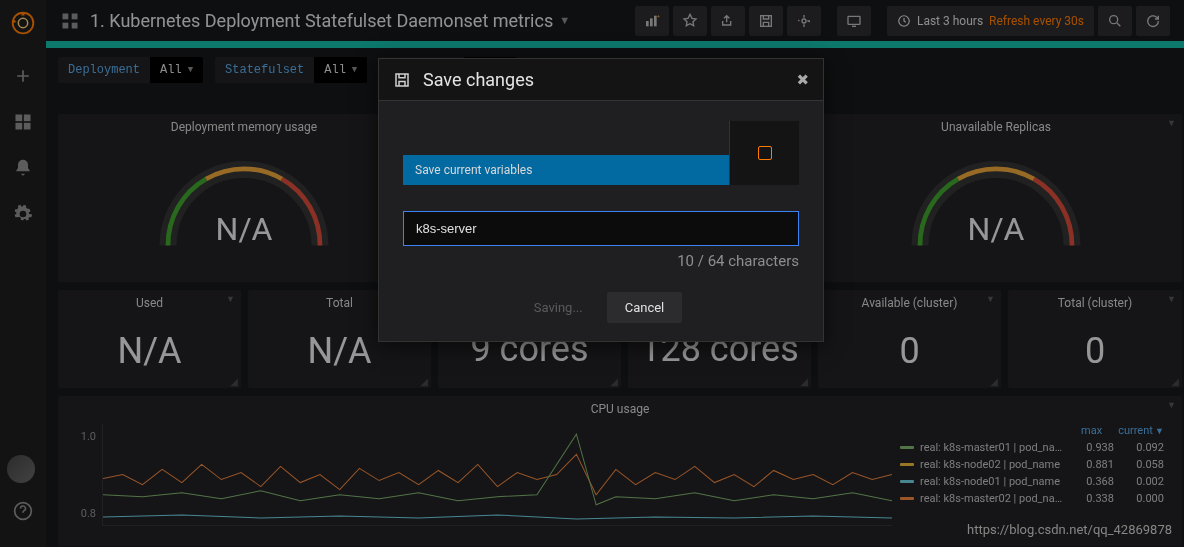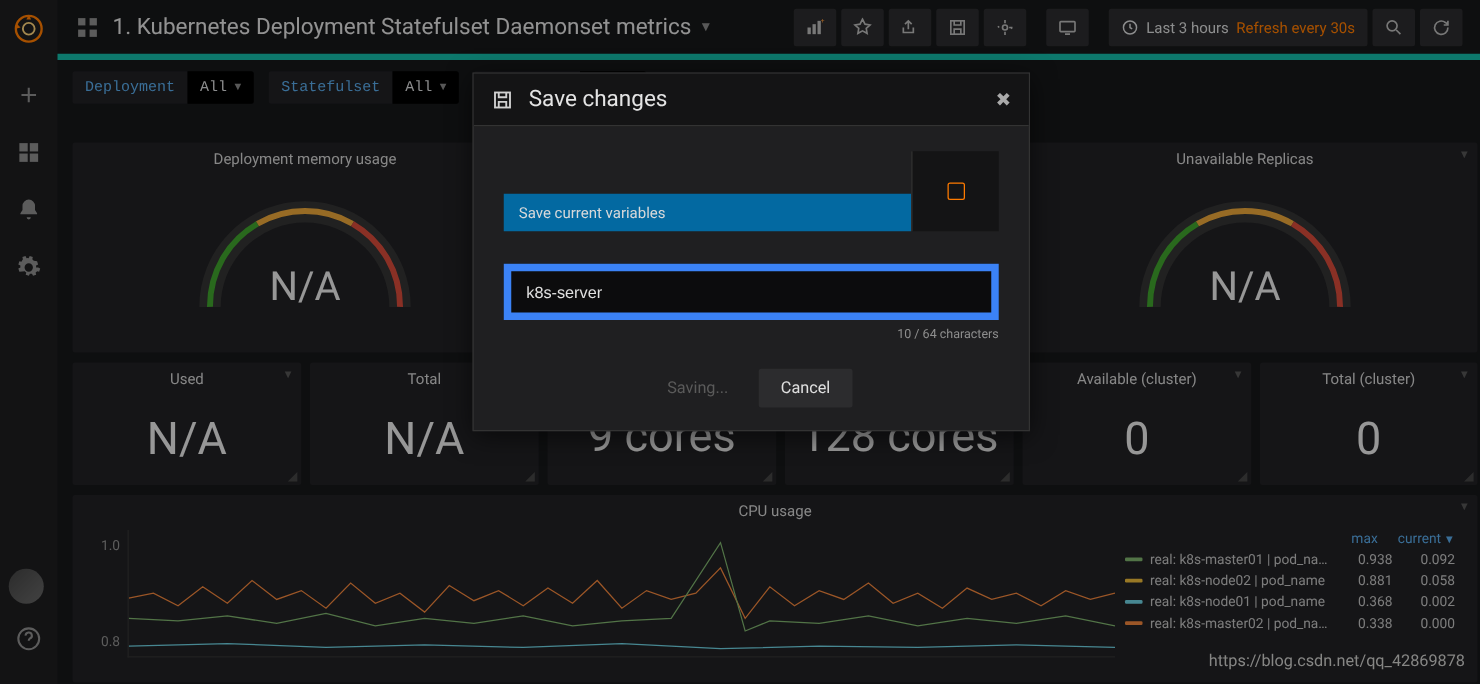--- a/index.html
+++ b/index.html
@@ -50,21 +50,21 @@
     }
     
     .topbar {
       position: absolute;
       left: 46px; top: 0; right: 0;
       height: 48px;
       display: flex;
       align-items: center;
       padding: 0 14px;
       gap: 10px;
-      border-bottom: 5px solid #14b8a6;
+      border-bottom: 7px solid #14b8a6;
     }
     .topbar .grid-icon {
       width: 20px; height: 20px;
       color: #8e8e8e;
     }
     .topbar .title {
       color: #e0e0e0;
       font-size: 18px;
       font-weight: 400;
       display: flex;
@@ -247,28 +247,28 @@
       display: flex; align-items:center; justify-content:center;
     }
     .switch-box {
       width: 14px; height: 14px;
       border: 1px solid #ff7b00;
       border-radius: 2px;
     }
     .text-input {
       width: 100%;
       background: #0c0c0d;
-      border: 6px solid #3b82f6;
+      border: 1px solid #3b82f6;
       color: #e0e0e0;
       padding: 9px 12px;
       font-size: 13px;
       outline: none;
     }
     .char-count {
-      text-align: right; color: #8e8e8e; font-size: 10px; margin-top: 6px;
+      text-align: right; color: #8e8e8e; font-size: 15px; margin-top: 6px;
     }
     .modal-footer {
       display: flex; align-items:center; justify-content:center;
       gap: 10px;
       padding: 6px 0 18px;
     }
     .btn-saving { color: #5a5a5a; padding: 8px 14px; font-size: 13px; }
     .btn-cancel {
       background: #2c2c2e; color: #e0e0e0;
       padding: 8px 18px; border-radius: 2px;

